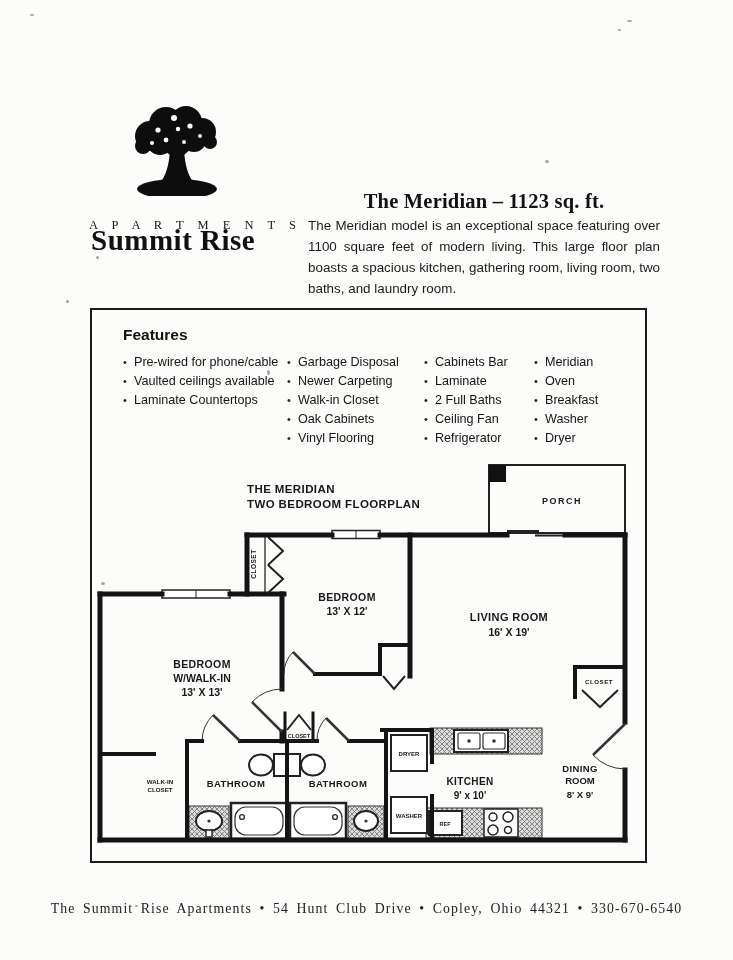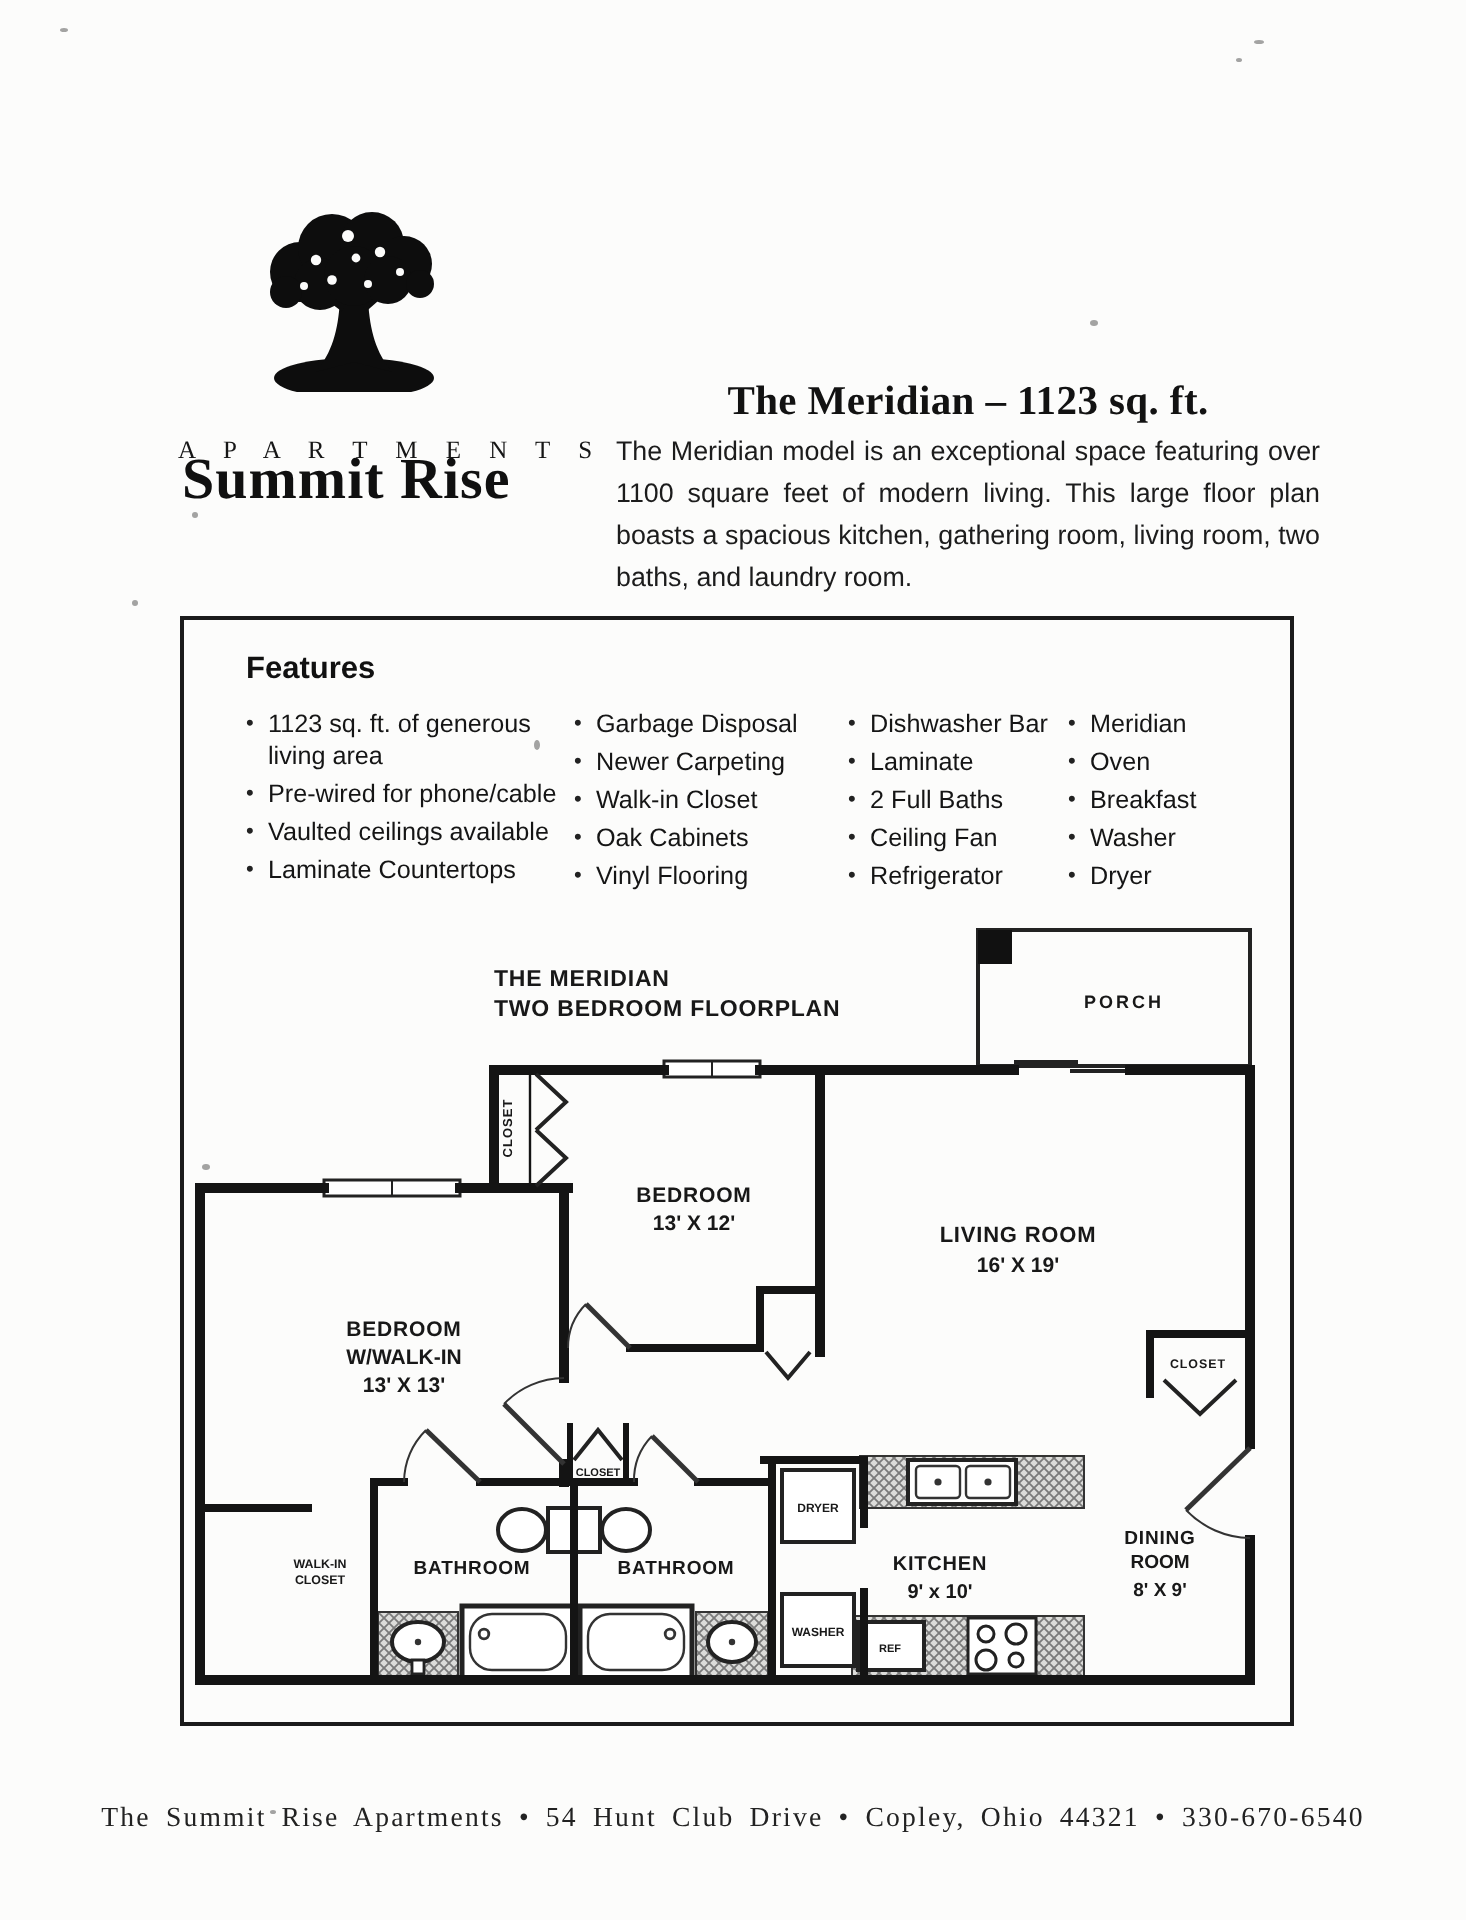--- a/index.html
+++ b/index.html
@@ -93,34 +93,33 @@
 
   <div class="title-block">
     <div class="doc-title">The Meridian – 1123 sq. ft.</div>
     <div class="doc-desc">The Meridian model is an exceptional space featuring over 1100 square feet of modern living. This large floor plan boasts a spacious kitchen, gathering room, living room, two baths, and laundry room.</div>
   </div>
 
   <div class="big-box">
     <div class="features-heading">Features</div>
     <div class="feature-cols">
       <ul class="fcol">
-        <li>1123 sq. ft. of generous living area</li>
         <li>Pre-wired for phone/cable</li>
         <li>Vaulted ceilings available</li>
         <li>Laminate Countertops</li>
       </ul>
       <ul class="fcol">
         <li>Garbage Disposal</li>
         <li>Newer Carpeting</li>
         <li>Walk-in Closet</li>
         <li>Oak Cabinets</li>
         <li>Vinyl Flooring</li>
       </ul>
       <ul class="fcol">
-        <li>Dishwasher Bar</li>
+        <li>Cabinets Bar</li>
         <li>Laminate</li>
         <li>2 Full Baths</li>
         <li>Ceiling Fan</li>
         <li>Refrigerator</li>
       </ul>
       <ul class="fcol">
         <li>Meridian</li>
         <li>Oven</li>
         <li>Breakfast</li>
         <li>Washer</li>

